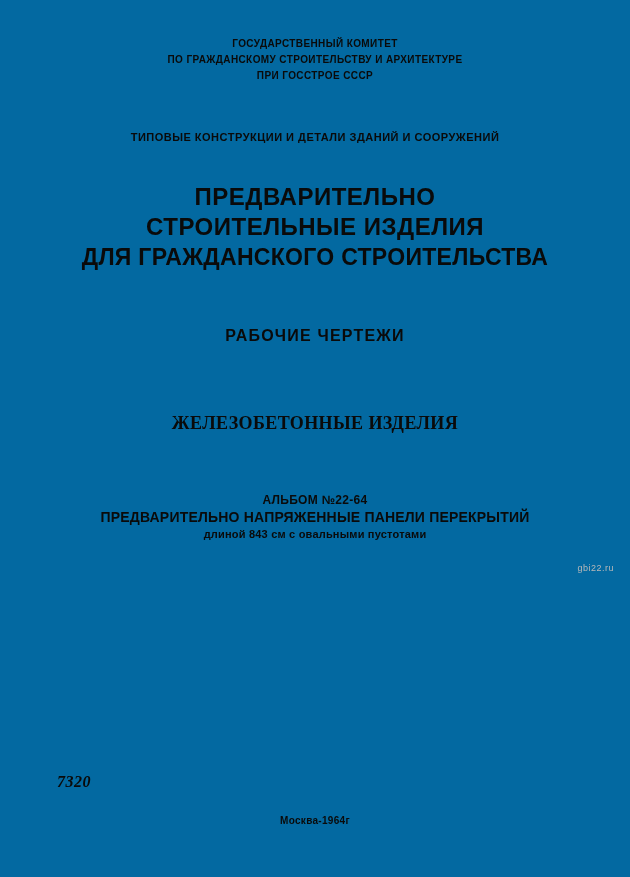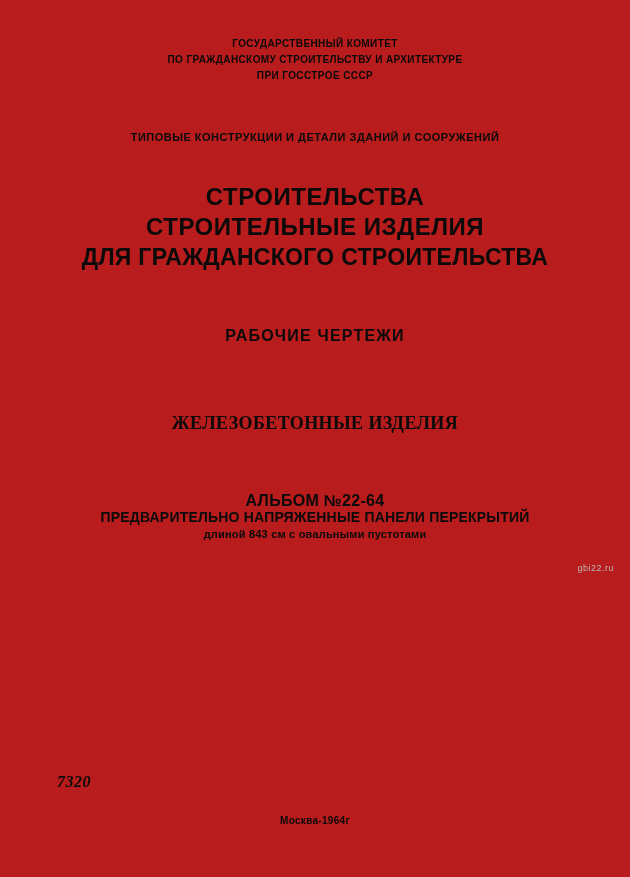--- a/index.html
+++ b/index.html
@@ -11,21 +11,21 @@
     width: 630px;
     height: 877px;
     position: relative;
     font-family: "Liberation Sans", sans-serif;
     color: #0a0a0a;
     overflow: hidden;
   }
   .page {
     position: absolute;
     inset: 0;
-    background: #b91c1c;
+    background: #0369a1;
   }
   .center {
     text-align: center;
   }
   
   .committee {
     position: absolute;
     top: 36px;
     left: 0;
     right: 0;
@@ -88,21 +88,21 @@
     font-family: Liberation Serif, serif;
   }
   .album-block {
     position: absolute;
     top: 492px;
     left: 0;
     right: 0;
     font-weight: bold;
     line-height: 17px;
   }
-  .album-block .album-no { font-size: 16px; letter-spacing: 0.3px; }
+  .album-block .album-no { font-size: 12px; letter-spacing: 0.3px; }
   .album-block .album-desc { font-size: 14px; letter-spacing: 0.2px; }
   .album-block .album-len { font-size: 11px; letter-spacing: 0.2px; }
 
   .watermark {
     position: absolute;
     top: 563px;
     right: 16px;
     font-size: 9px;
     color: #b9b9b9;
     letter-spacing: 0.5px;
@@ -134,21 +134,21 @@
 
   <div class="committee center">
     <div>ГОСУДАРСТВЕННЫЙ КОМИТЕТ</div>
     <div>ПО ГРАЖДАНСКОМУ СТРОИТЕЛЬСТВУ И АРХИТЕКТУРЕ</div>
     <div>ПРИ ГОССТРОЕ СССР</div>
   </div>
 
   <div class="typical-line center">ТИПОВЫЕ КОНСТРУКЦИИ И ДЕТАЛИ ЗДАНИЙ И СООРУЖЕНИЙ</div>
 
   <div class="main-title center">
-    <div class="l1">СТРОИТЕЛЬСТВА</div>
+    <div class="l1">ПРЕДВАРИТЕЛЬНО</div>
     <div class="l2">СТРОИТЕЛЬНЫЕ ИЗДЕЛИЯ</div>
     <div class="l3">ДЛЯ ГРАЖДАНСКОГО СТРОИТЕЛЬСТВА</div>
   </div>
 
   <div class="working-drawings center">РАБОЧИЕ ЧЕРТЕЖИ</div>
 
   <div class="series-block center">
     <div class="series-sub">ЖЕЛЕЗОБЕТОННЫЕ ИЗДЕЛИЯ</div>
   </div>
 

